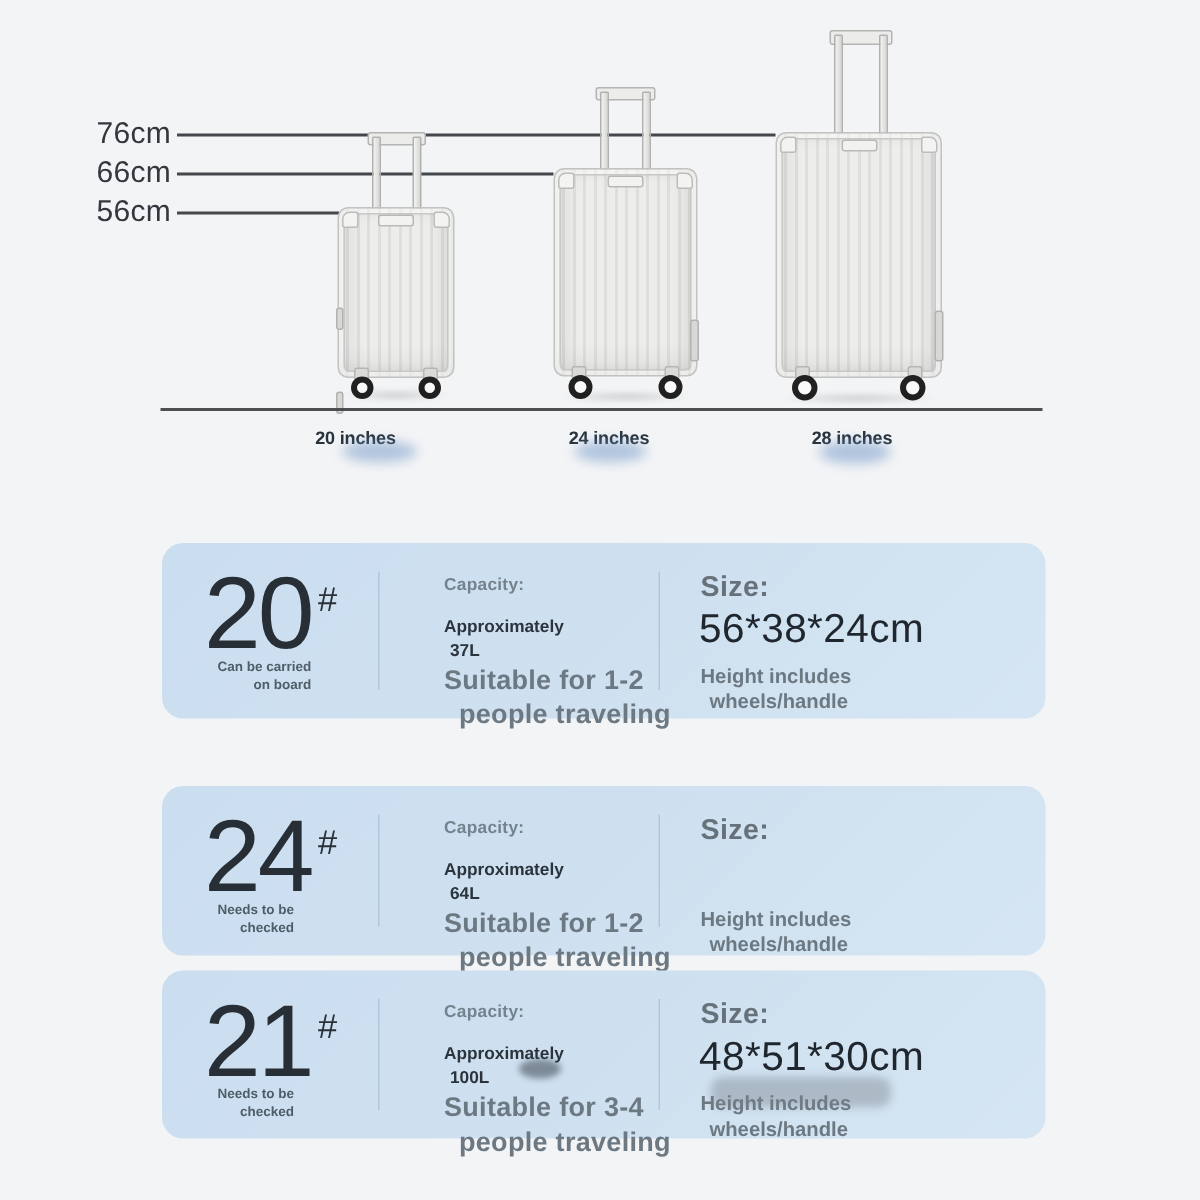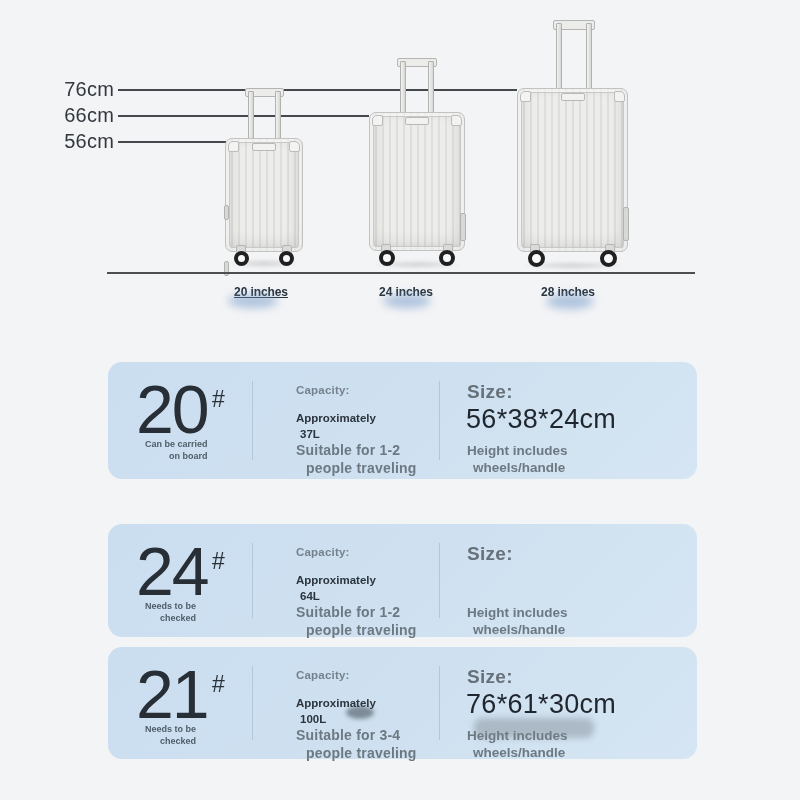--- a/index.html
+++ b/index.html
@@ -79,21 +79,21 @@
   .s28 .case-body{top:68px;height:162px;}
   .s28 .lk1{right:-2px;top:118px;width:6px;height:34px;}
   .s28 .wheel{width:17px;height:17px;}
   .s28 .w-l{left:11px;} .s28 .w-r{right:11px;}
   .s28 .f-l{left:13px;bottom:14px;} .s28 .f-r{right:13px;bottom:14px;}
 
   
   .ground{position:absolute;top:272px;left:107px;width:588px;height:2px;background:#4c4e50;}
   .tag-label{position:absolute;top:285px;transform:translateX(-50%);
     font-size:12px;font-weight:bold;color:#27323c;letter-spacing:-.1px;white-space:nowrap;}
-  .tg1{left:261px;text-decoration:underline;} .tg2{left:406px;} .tg3{left:568px;}
+  .tg1{left:237px;} .tg2{left:406px;} .tg3{left:568px;}
 
   
   .smudge{position:absolute;border-radius:50%;pointer-events:none;}
   .sm-blue{background:rgba(108,148,197,.5);filter:blur(4px);}
   .sm1{left:228px;top:294px;width:50px;height:14px;}
   .sm2{left:383px;top:294px;width:48px;height:14px;}
   .sm3{left:546px;top:294px;width:48px;height:15px;}
   .sm4{left:346px;top:706px;width:28px;height:13px;
     background:rgba(58,68,78,.55);filter:blur(2px);}
   .sm5{left:474px;top:718px;width:120px;height:20px;
@@ -112,21 +112,21 @@
     color:#272e35;letter-spacing:-2px;}
   .hash{position:absolute;left:104px;top:24px;font-size:23px;color:#2a3138;}
   .num-note{position:absolute;left:37px;top:77px;font-size:9px;font-weight:bold;
     color:#4f5d68;line-height:1.3;}
   .num-note .l2{padding-left:5px;text-align:right;}
   .cap-label{position:absolute;left:188px;top:22px;font-size:11.5px;
     font-weight:bold;color:#75828d;letter-spacing:.2px;}
   .cap-val{position:absolute;left:188px;top:49px;font-size:11.5px;
     font-weight:bold;color:#2b343d;line-height:1.35;}
   .cap-val .l2{padding-left:4px;}
-  .suit{position:absolute;left:188px;top:80px;font-size:14px;font-weight:bold;
+  .suit{position:absolute;left:188px;top:80px;font-size:18px;font-weight:bold;
     color:#6d7982;line-height:1.28;letter-spacing:.2px;}
   .suit .l2{padding-left:10px;}
   .size-label{position:absolute;left:359px;top:19px;font-size:19px;
     font-weight:bold;color:#67717a;letter-spacing:.3px;}
   .size-val{position:absolute;left:358px;top:42px;font-size:27px;
     color:#1f262e;letter-spacing:.3px;}
   .size-note{position:absolute;left:359px;top:80px;font-size:13.5px;
     font-weight:bold;color:#6d7982;line-height:1.28;}
   .size-note .l2{padding-left:6px;}
   .bl{display:block;}
@@ -267,21 +267,21 @@
     <div class="cap-label">Capacity:</div>
     <div class="cap-val">
       <span class="bl">Approximately</span>
       <span class="bl l2">100L</span>
     </div>
     <div class="suit">
       <span class="bl">Suitable for 3-4</span>
       <span class="bl l2">people traveling</span>
     </div>
     <div class="size-label">Size:</div>
-    <div class="size-val">76*61*30cm</div>
+    <div class="size-val">48*51*30cm</div>
     <div class="size-note">
       <span class="bl">Height includes</span>
       <span class="bl l2">wheels/handle</span>
     </div>
   </div>
 
   <div class="smudge sm-blue sm1"></div>
   <div class="smudge sm-blue sm2"></div>
   <div class="smudge sm-blue sm3"></div>
   <div class="smudge sm4"></div>

